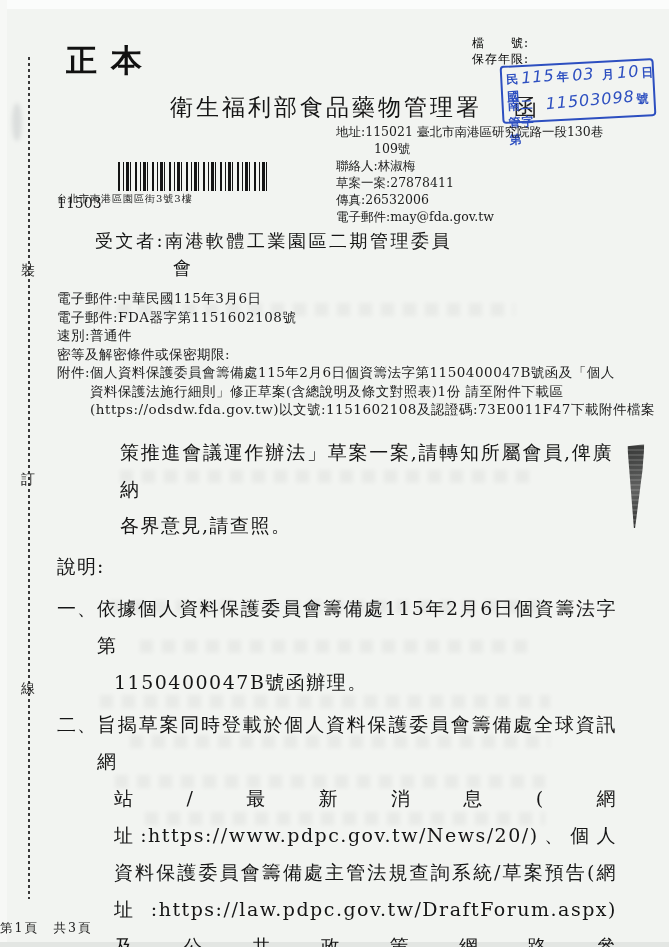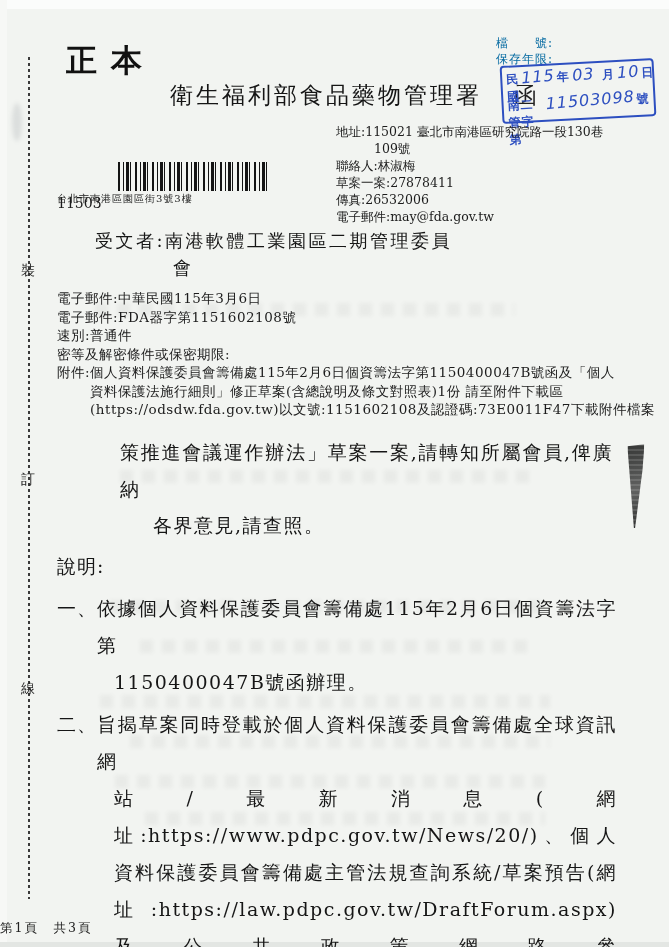--- a/index.html
+++ b/index.html
@@ -12,25 +12,25 @@
   
   .bind-line{position:absolute;left:28px;top:57px;width:2px;height:842px;
     background:repeating-linear-gradient(#3a3a3a 0 3px,transparent 3px 6px);}
   .bind-char{position:absolute;left:13px;font-size:14px;color:#2a2a2a;width:30px;text-align:center;}
   .bind-char.c0{top:262px;}
   .bind-char.c1{top:471px;}
   .bind-char.c2{top:680px;}
 
   .copy-label{position:absolute;left:66px;top:40px;font-size:31px;font-weight:bold;letter-spacing:14px;color:#111;}
 
-  .title-row{position:absolute;left:170px;top:80px;display:flex;align-items:baseline;}
+  .title-row{position:absolute;left:170px;top:92px;display:flex;align-items:baseline;}
   .title-agency{font-size:23px;letter-spacing:3px;color:#151515;}
   .title-doctype{font-size:23px;margin-left:32px;color:#151515;}
 
-  .fileno-block{position:absolute;left:496px;top:35px;font-size:12px;line-height:16px;color:#0369a1;letter-spacing:1px;}
+  .fileno-block{position:absolute;left:472px;top:35px;font-size:12px;line-height:16px;color:#000000;letter-spacing:1px;}
 
   
   .stamp{position:absolute;left:501px;top:62px;width:154px;height:58px;border:2.5px solid #2d4fc0;border-radius:4px;
     transform:rotate(-3deg);color:#2d4fc0;padding:1px 4px;box-sizing:border-box;background:rgba(255,255,255,0.05);}
   .stamp-row{display:flex;align-items:baseline;height:26px;}
   .stamp .printed{font-size:12px;font-weight:bold;letter-spacing:1px;}
   .stamp .hand{font-family:"DejaVu Sans","Liberation Sans",sans-serif;font-style:italic;font-size:16px;letter-spacing:1px;transform:rotate(-2deg);margin:0 2px;}
   .stamp .push-right{margin-left:auto;}
 
   .sender-block{position:absolute;left:336px;top:123px;font-size:12.5px;line-height:17px;color:#1c1c1c;}
@@ -48,21 +48,21 @@
   .attach-row{display:flex;}
   .attach-body{margin-left:0;}
   .attach-line{white-space:nowrap;}
 
   .subject-block{position:absolute;left:57px;top:434px;font-size:19px;line-height:36.5px;color:#161616;width:556px;}
   .subj-line{letter-spacing:1.5px;}
   .subj-line.first{display:flex;}
   .subj-label{flex:0 0 auto;}
   .subj-rest{flex:1 1 auto;text-align:justify;text-align-last:justify;}
   .subj-line.cont{margin-left:63px;text-align:justify;text-align-last:justify;}
-  .subj-line.last{margin-left:96px;text-align:left;text-align-last:left;}
+  .subj-line.last{margin-left:63px;text-align:left;text-align-last:left;}
 
   .desc-block{position:absolute;left:57px;top:548px;font-size:19px;line-height:37px;color:#161616;width:560px;}
   .desc-heading{letter-spacing:1px;}
   .desc-item{display:flex;margin-top:5px;}
   .desc-num{flex:0 0 38px;letter-spacing:1px;}
   .desc-lines{flex:1 1 auto;width:479px;}
   .desc-line{letter-spacing:1.5px;text-align:justify;text-align-last:justify;}
   .desc-line.cont{padding-left:17px;}
   .desc-line.plain{text-align:left;text-align-last:left;}
 

